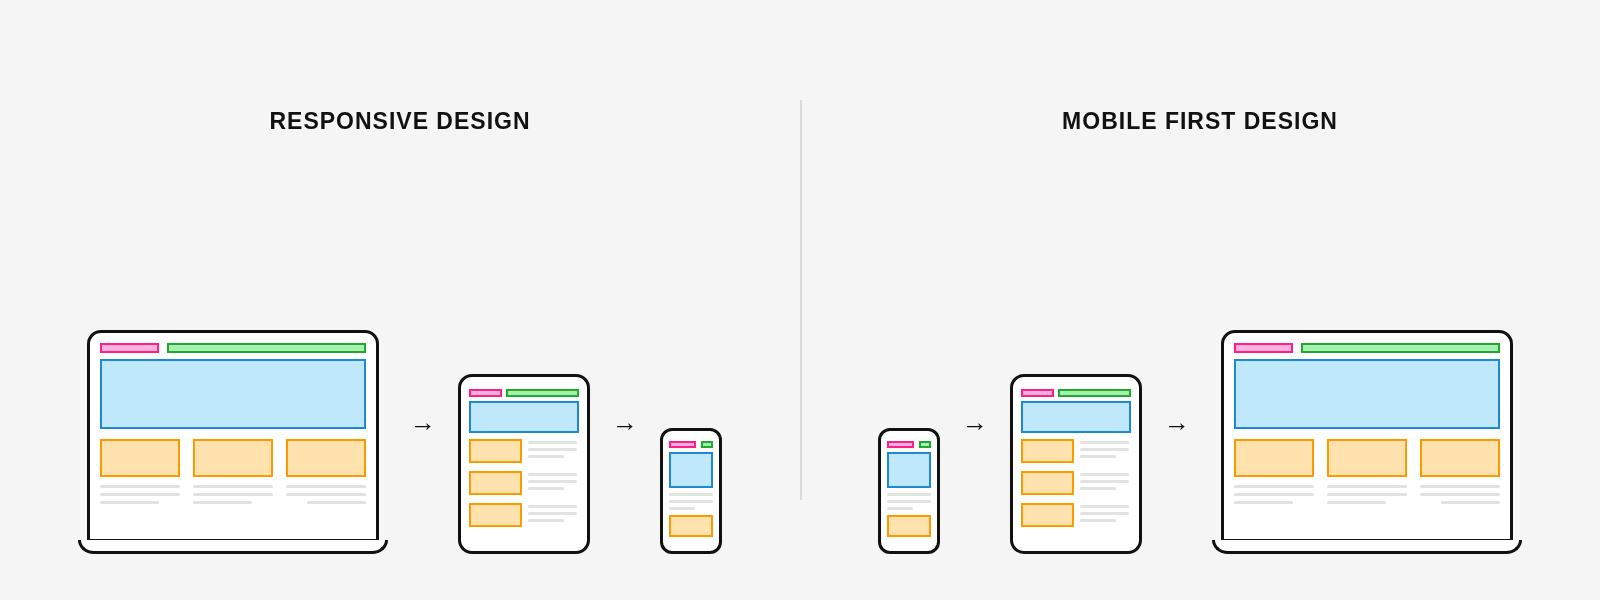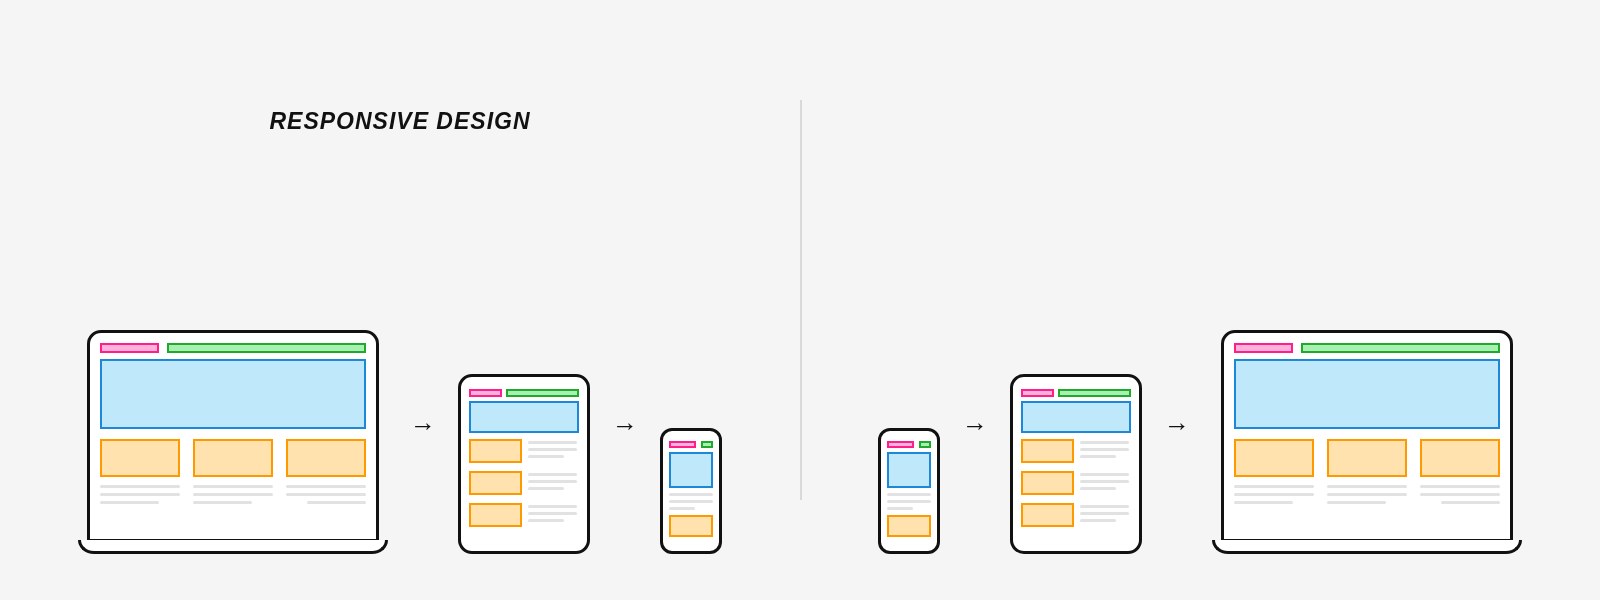--- a/index.html
+++ b/index.html
@@ -8,21 +8,20 @@
     width: 1600px;
     height: 600px;
     background: #f5f5f5;
     font-family: "Helvetica Neue", Helvetica, Arial, sans-serif;
     overflow: hidden;
   }
   .canvas {
     position: relative;
     width: 1600px;
     height: 600px;
-    font-style: italic;
   }
   .half {
     position: absolute;
     top: 0;
     height: 600px;
     width: 800px;
   }
   .left  { left: 0; }
   .right { left: 800px; }
 
@@ -203,20 +202,21 @@
           <div class="gline" style="left:0; top:59px; right:0;"></div>
           <div class="gline" style="left:0; top:66px; width:60%;"></div>
           <div class="block orange" style="left:0; right:0; top:74px; height:22px;"></div>
         </div>
       </div>
 
     </div>
   </div>
 
   <div class="half right">
+    <div class="title">MOBILE FIRST DESIGN</div>
 
     <div class="row">
 
       <div class="phone">
         <div class="screen">
           <div class="block pink" style="left:0; top:0; width:62%; height:7px;"></div>
           <div class="block green" style="right:0; top:0; width:28%; height:7px;"></div>
           <div class="block blue" style="left:0; right:0; top:11px; height:36px;"></div>
           <div class="gline" style="left:0; top:52px; right:0;"></div>
           <div class="gline" style="left:0; top:59px; right:0;"></div>

